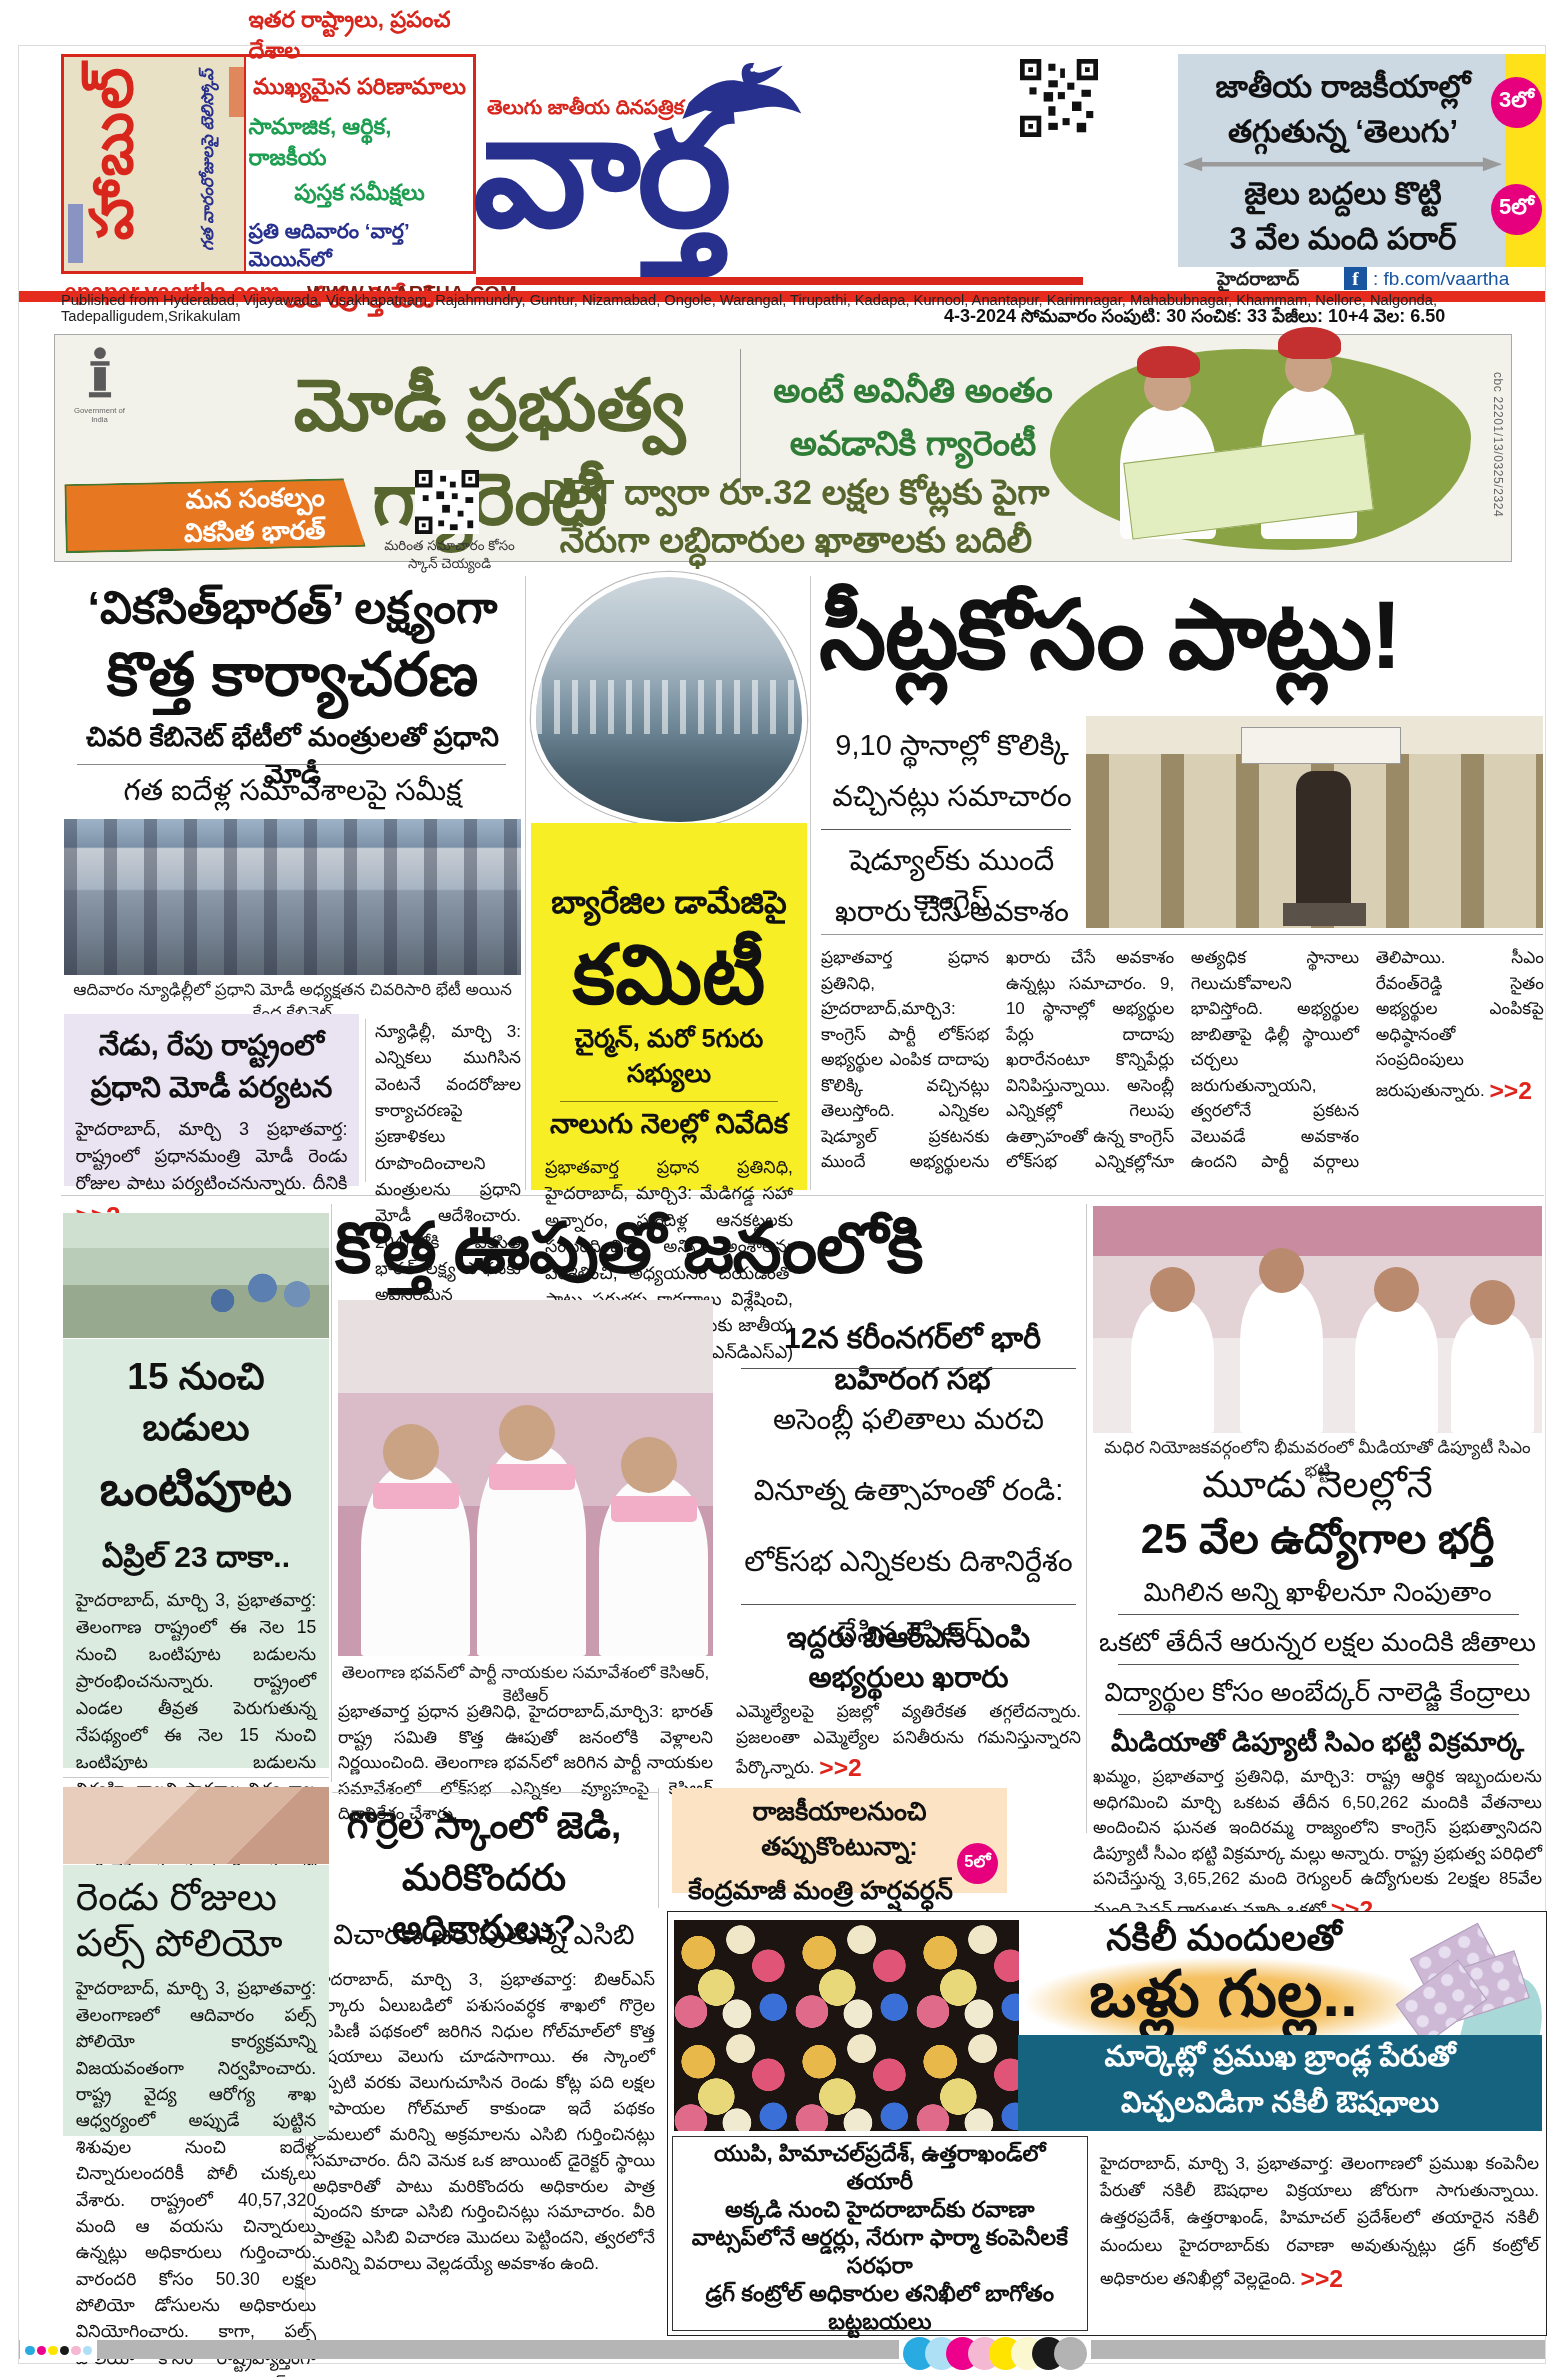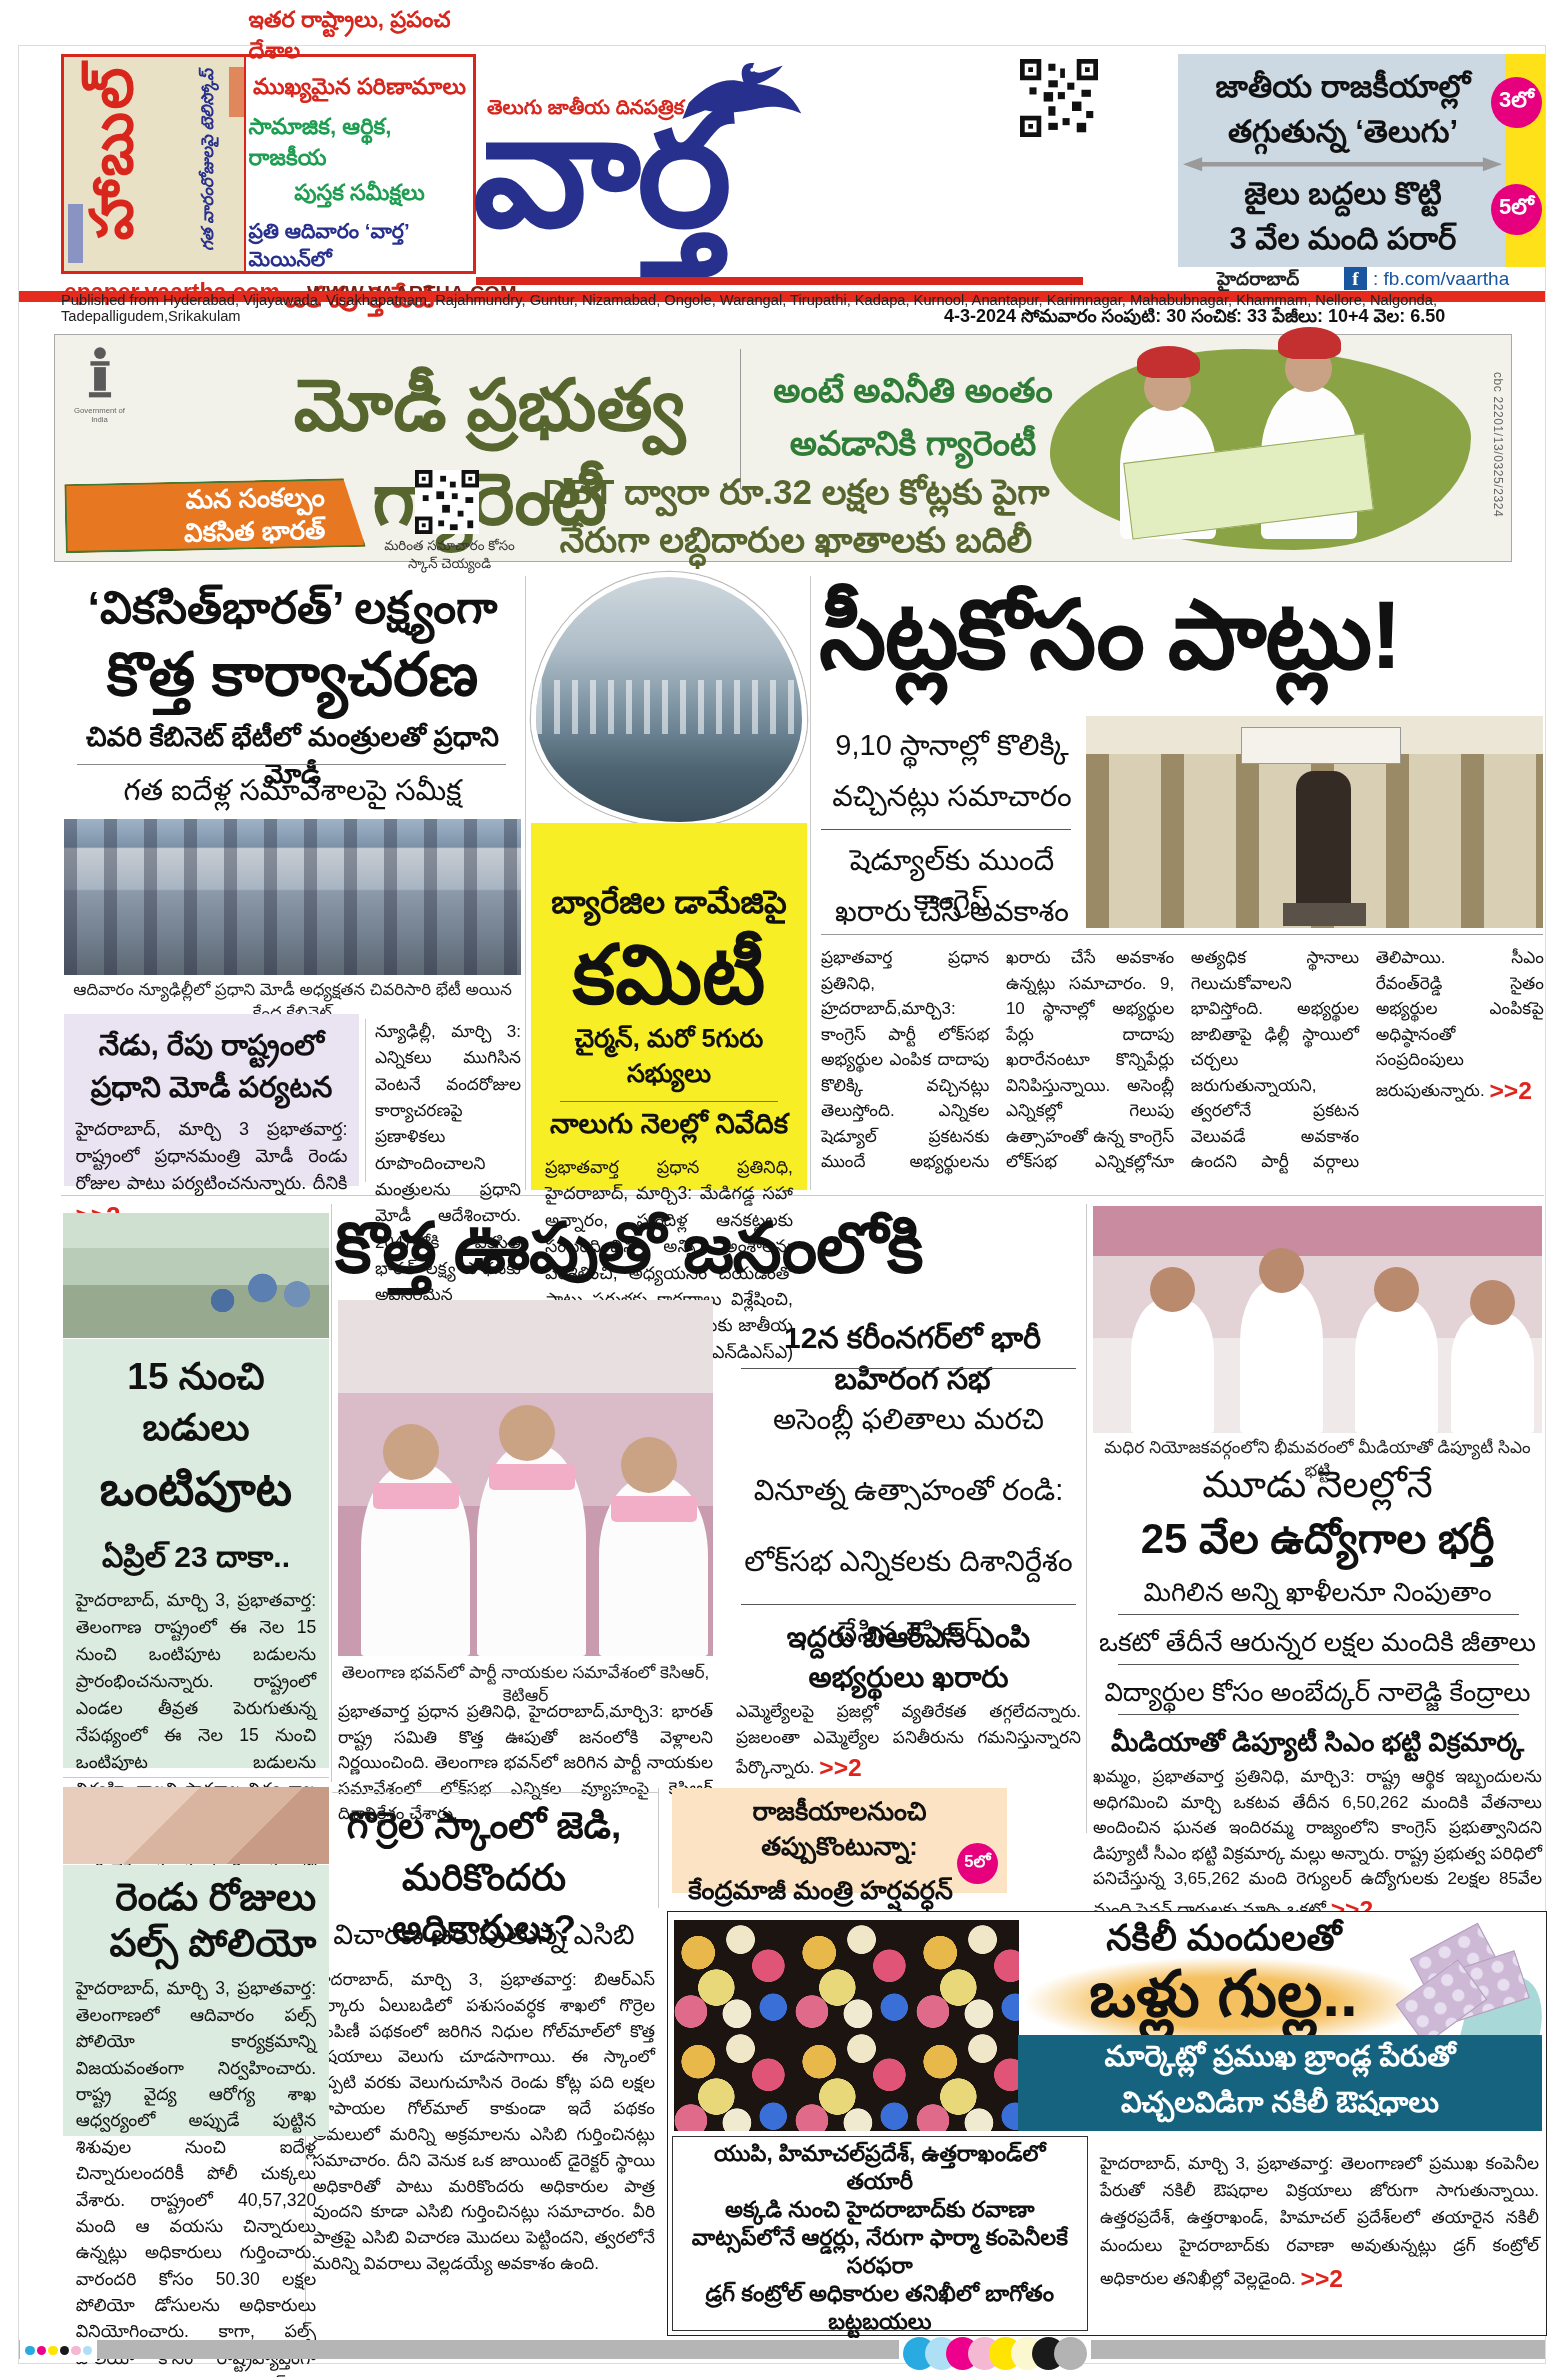--- a/index.html
+++ b/index.html
@@ -219,21 +219,21 @@
   .tealband div{text-align:center;font-size:29px;font-weight:700}
   .bulbox{position:absolute;left:3.8px;top:224px;width:416px;height:195px;border:1.9px solid #333;background:#fff;
           display:flex;flex-direction:column;justify-content:space-evenly;padding:2.6px 6.4px}
   .bul{text-align:center;font-size:22.4px;font-weight:700;line-height:1.25}
   .bulsep{width:86%;height:1.3px;background:#666;margin:0 auto}
   .fkbody{position:absolute;left:432px;top:238px;width:439px;font-size:17px;line-height:1.6;text-align:justify}
 
   .polph{left:63px;top:1787px;width:266px;height:77px;
          background:linear-gradient(135deg,#e9cdbc 0 40%,#d9b49e 40% 70%,#c79b85 70% 100%)}
   .polbox{left:63px;top:1865px;width:266px;height:271px;background:#dcebe0;padding:10.2px 12.8px 5.1px 12.8px}
-  .po1,.po2{text-align:right;font-size:38px;font-weight:700;line-height:1.2}
+  .po1,.po2{text-align:left;font-size:38px;font-weight:400;line-height:1.2}
   .pob{margin-top:9px;font-size:17.6px;line-height:1.5;text-align:justify}
 
   
   .gbar{left:19px;top:2340px;width:1526px;height:19px;background:#b5b5b5}
   .dotsbg{left:899px;top:2336px;width:192px;height:27px;background:#fff}
   .dots{left:903px;top:2337px;display:flex}
   .dot{width:33px;height:33px;border-radius:50%;margin-right:-11.5px}
   .minichip{left:20.4px;top:2339px;width:77px;height:23px;background:#fff;display:flex;flex-wrap:wrap;
             align-items:center;justify-content:center;gap:1.9px;padding:1.3px}
   .mdot{width:9.6px;height:9.6px;border-radius:50%}

